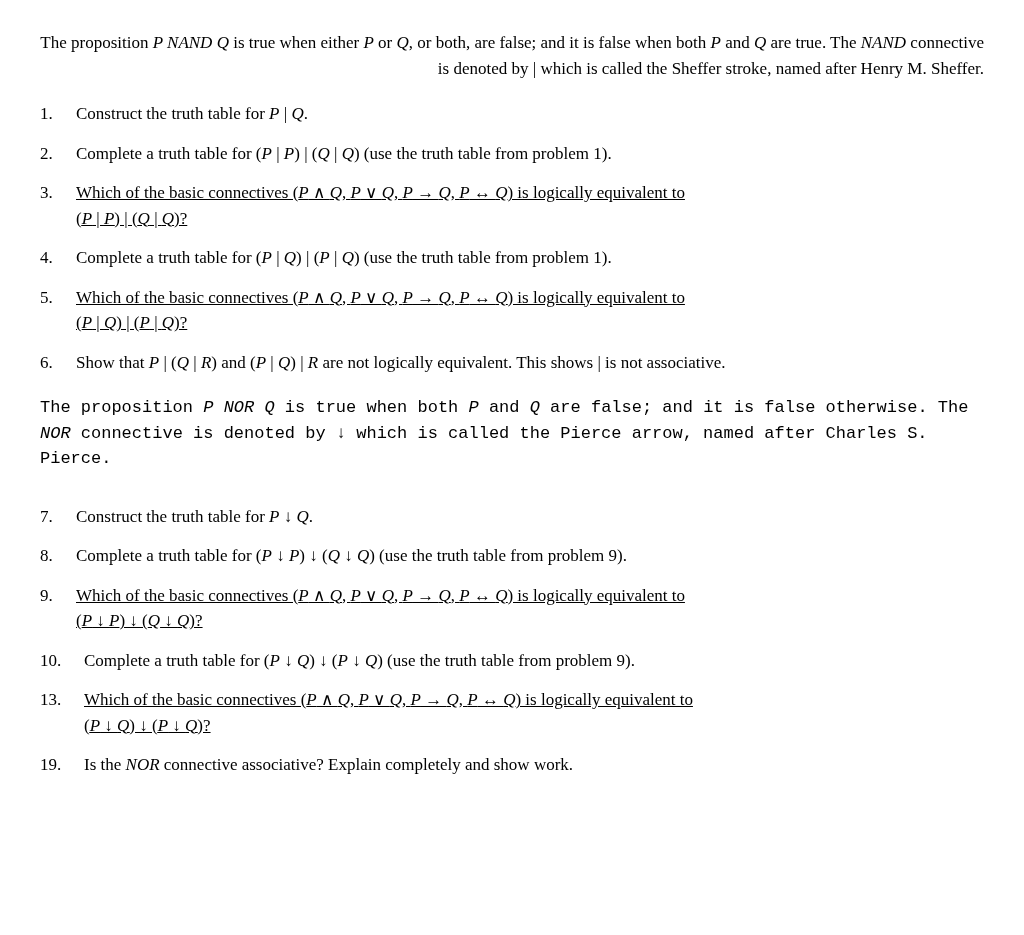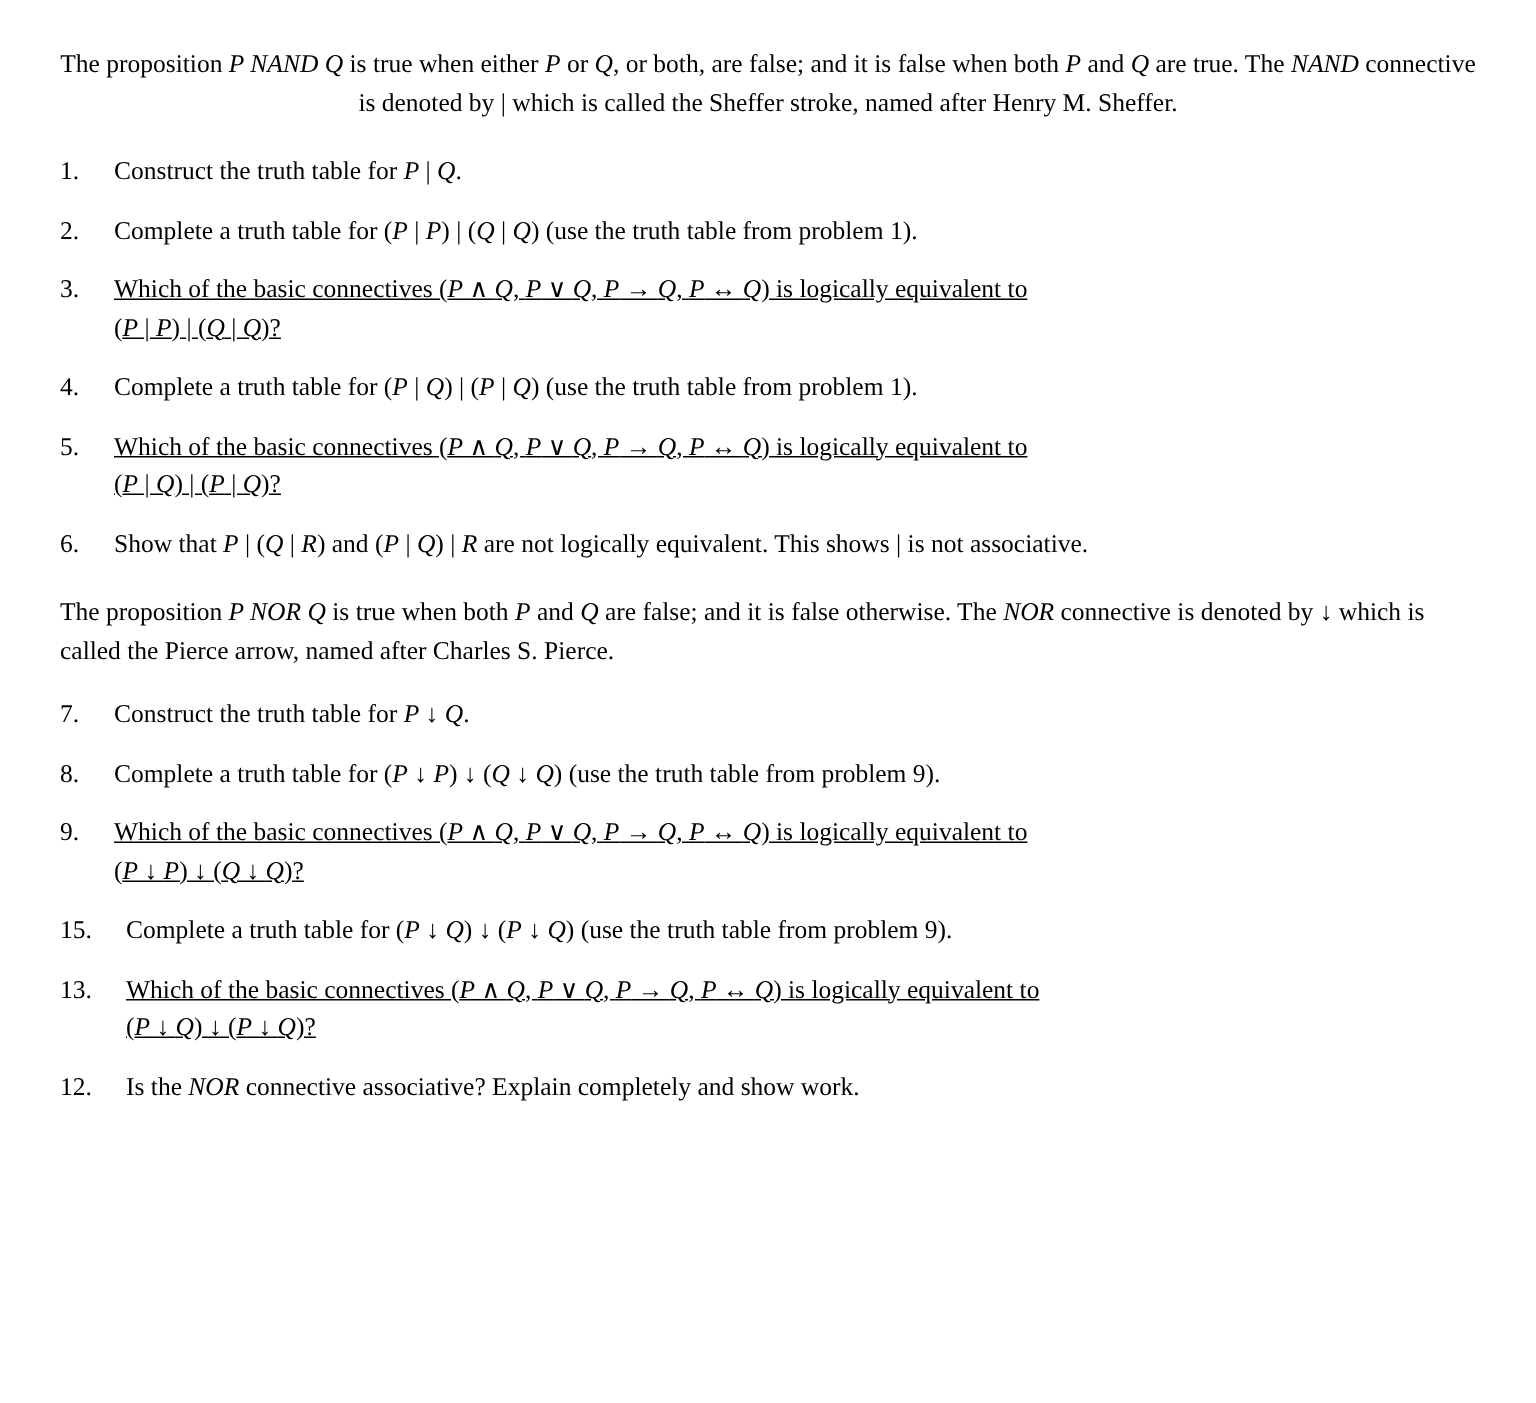--- a/index.html
+++ b/index.html
@@ -17,21 +17,21 @@
       padding: 30px 40px;
       max-width: 1024px;
     }
 
     .content-block {
       margin-bottom: 16px;
     }
 
     .intro-paragraph {
       margin-bottom: 20px;
-      text-align: center;
+      text-align: right;
     }
 
     .problem-list {
       list-style: none;
       padding: 0;
       margin: 0;
     }
 
     .problem-item {
       display: flex;
@@ -47,21 +47,22 @@
     .problem-text {
       flex: 1;
     }
 
     .problem-text-two-line {
       flex: 1;
       text-decoration: underline;
     }
 
     .section-intro {
-      margin: 20px 0 17px 0;
+      margin: 20px 0 32px 0;
+      font-family: Liberation Mono, monospace;
     }
 
     em {
       font-style: italic;
     }
   </style>
 </head>
 <body>
 
 <div class="intro-paragraph content-block">
@@ -141,34 +142,34 @@
 
   <li class="problem-item">
     <span class="problem-number">9.</span>
     <span class="problem-text-two-line">
       Which of the basic connectives (<em>P</em> ∧ <em>Q</em>, <em>P</em> ∨ <em>Q</em>, <em>P</em> → <em>Q</em>, <em>P</em> ↔ <em>Q</em>) is logically equivalent to<br>
       (<em>P</em> ↓ <em>P</em>) ↓ (<em>Q</em> ↓ <em>Q</em>)?
     </span>
   </li>
 
   <li class="problem-item">
-    <span class="problem-number" style="min-width:44px;">15.</span>
+    <span class="problem-number" style="min-width:44px;">10.</span>
     <span class="problem-text">
       Complete a truth table for (<em>P</em> ↓ <em>Q</em>) ↓ (<em>P</em> ↓ <em>Q</em>) (use the truth table from problem 9).
     </span>
   </li>
 
   <li class="problem-item">
     <span class="problem-number" style="min-width:44px;">13.</span>
     <span class="problem-text-two-line">
       Which of the basic connectives (<em>P</em> ∧ <em>Q</em>, <em>P</em> ∨ <em>Q</em>, <em>P</em> → <em>Q</em>, <em>P</em> ↔ <em>Q</em>) is logically equivalent to<br>
       (<em>P</em> ↓ <em>Q</em>) ↓ (<em>P</em> ↓ <em>Q</em>)?
     </span>
   </li>
 
   <li class="problem-item">
-    <span class="problem-number" style="min-width:44px;">12.</span>
+    <span class="problem-number" style="min-width:44px;">19.</span>
     <span class="problem-text">
       Is the <em>NOR</em> connective associative? Explain completely and show work.
     </span>
   </li>
 
 </ol>
 
 </body></html>

